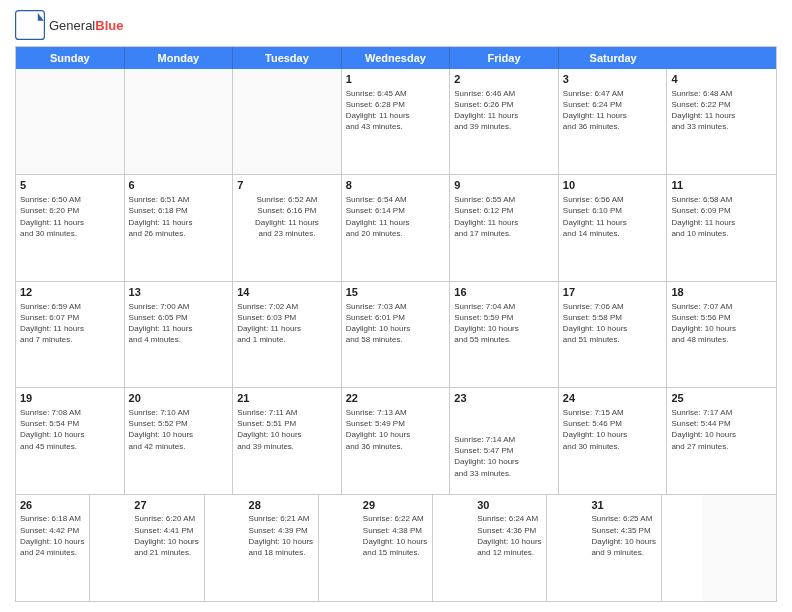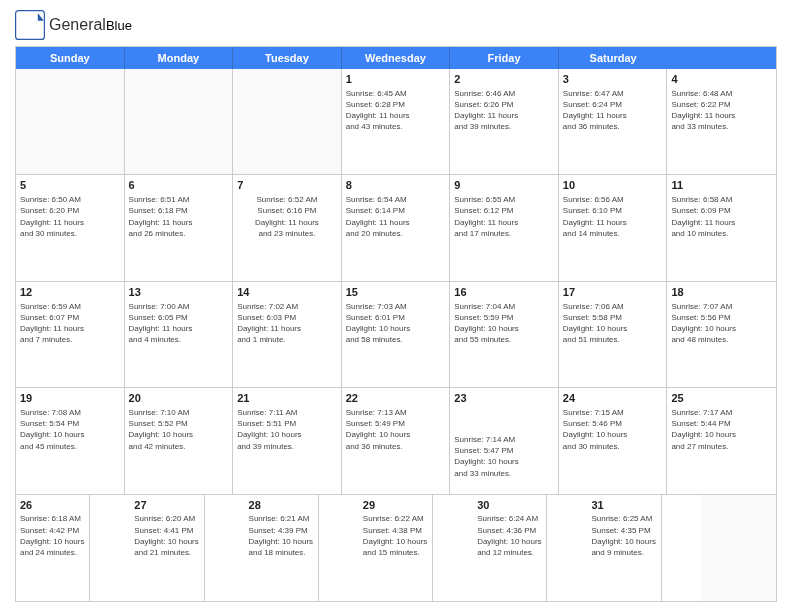--- a/index.html
+++ b/index.html
@@ -100,21 +100,21 @@
 <body>
 
 <div class="page">
   <div class="header">
     <div class="logo">
   <svg width="30" height="30" viewBox="0 0 50 50">
     <rect x="1" y="1" width="48" height="48" rx="5" fill="none" stroke="#2a5caa" stroke-width="2"></rect>
     <polygon points="38,5 48,18 38,18" fill="#2a5caa"></polygon>
   </svg>
   <div>
-    <span style="font-size:16px;color:#333;">General</span><span style="font-size:13px;color:#000000;font-weight:normal;">Blue</span>
+    <span style="font-size:13px;color:#333;">General</span><span style="font-size:13px;color:#ef4444;font-weight:bold;">Blue</span>
   </div>
 </div>
     <div class="title-block">
       <div class="month-title"></div>
       <div class="location"></div>
     </div>
   </div>
 
   <div class="calendar">
     <div class="cal-header">

